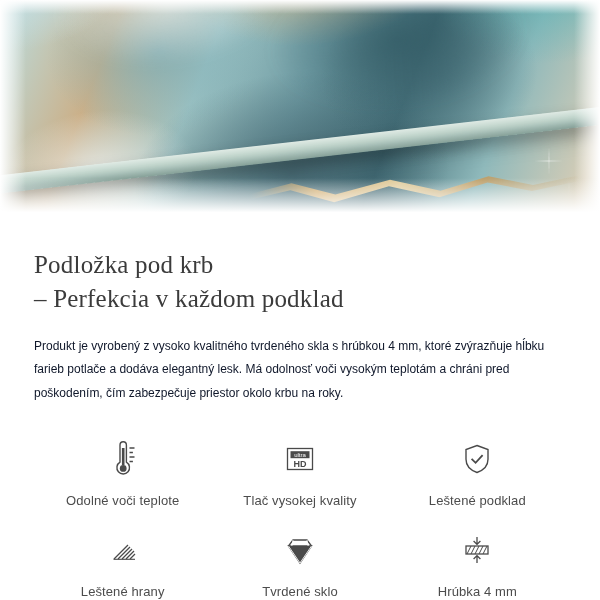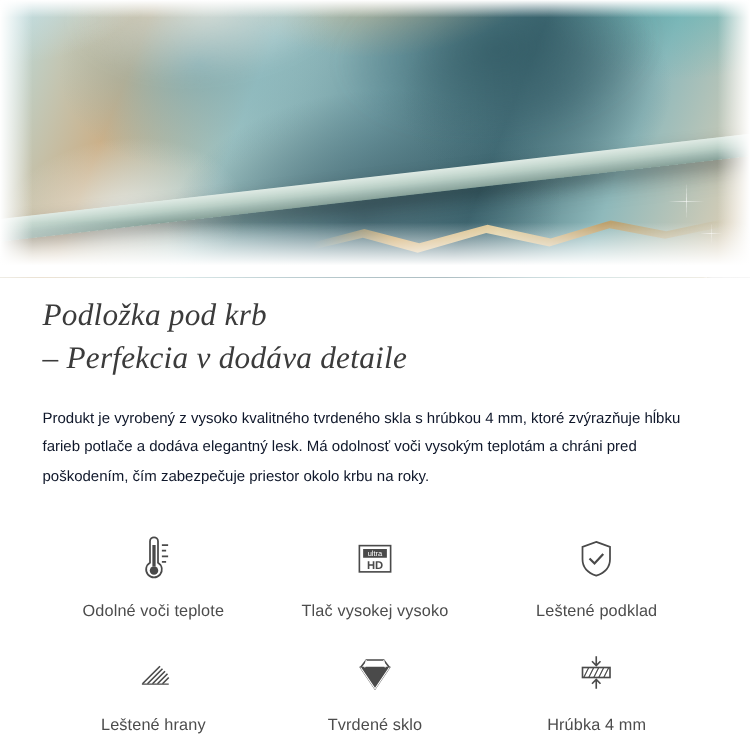--- a/index.html
+++ b/index.html
@@ -85,23 +85,22 @@
   .sp2{right:16px;top:172px;transform:scale(.6);}
 
   
   .content{padding:0 34px;}
   h1.title{
     font-family:"Liberation Serif", serif;
     font-weight:400;
     font-size:25px;
     line-height:1.34;
     color:#3b3b3b;
-    margin:14px 0 0 0;
+    margin:26px 0 0 0;
     letter-spacing:.2px;
-    font-style:italic;
   }
   .title .l2{display:block;}
   p.desc{
     font-size:12px;
     line-height:1.95;
     color:#0f172a;
     margin:20px 0 0 0;
     max-width:536px;
   }
 
@@ -145,21 +144,21 @@
     <div class="hero-mask-top"></div>
     <div class="hero-mask-left"></div>
     <div class="hero-mask-right"></div>
     <div class="hero-mask-bottom"></div>
   </div>
 
   <div class="content">
 
     <h1 class="title">
       <span>Podložka pod krb</span>
-      <span class="l2">– Perfekcia v dodáva detaile</span>
+      <span class="l2">– Perfekcia v každom podklad</span>
     </h1>
 
     <p class="desc">Produkt je vyrobený z vysoko kvalitného tvrdeného skla s hrúbkou 4 mm, ktoré zvýrazňuje hĺbku farieb potlače a dodáva elegantný lesk. Má odolnosť voči vysokým teplotám a chráni pred poškodením, čím zabezpečuje priestor okolo krbu na roky.</p>
 
     <div class="features">
 
       <div class="feature">
         <div class="feat-icon">
           <svg width="46" height="46" viewBox="0 0 46 46" fill="none" stroke="#4a4a4a" stroke-width="1.4">
             <path d="M20 9a3.2 3.2 0 0 1 6.4 0v17.2a6.3 6.3 0 1 1-6.4 0z"></path>
@@ -173,21 +172,21 @@
 
       <div class="feature">
         <div class="feat-icon">
           <svg width="46" height="46" viewBox="0 0 46 46">
             <rect x="10.5" y="12.5" width="25" height="21" fill="none" stroke="#4a4a4a" stroke-width="1.3"></rect>
             <rect x="13.5" y="15.2" width="19" height="7" fill="#4a4a4a"></rect>
             <text x="23" y="21" font-family="Liberation Sans, sans-serif" font-size="6" fill="#ffffff" text-anchor="middle">ultra</text>
             <text x="23" y="31" font-family="Liberation Sans, sans-serif" font-size="9" font-weight="bold" fill="#4a4a4a" text-anchor="middle">HD</text>
           </svg>
         </div>
-        <div class="feat-label">Tlač vysokej vysoko</div>
+        <div class="feat-label">Tlač vysokej kvality</div>
       </div>
 
       <div class="feature">
         <div class="feat-icon">
           <svg width="46" height="46" viewBox="0 0 46 46" fill="none" stroke="#4a4a4a" stroke-width="1.4">
             <path d="M23 9.5l11 4v9.8c0 6.6-4.6 11-11 13.2-6.4-2.2-11-6.6-11-13.2V13.5z"></path>
             <path d="M17.6 22.8l4 4 7-7.6" stroke-width="1.8"></path>
           </svg>
         </div>
         <div class="feat-label">Leštené podklad</div>

